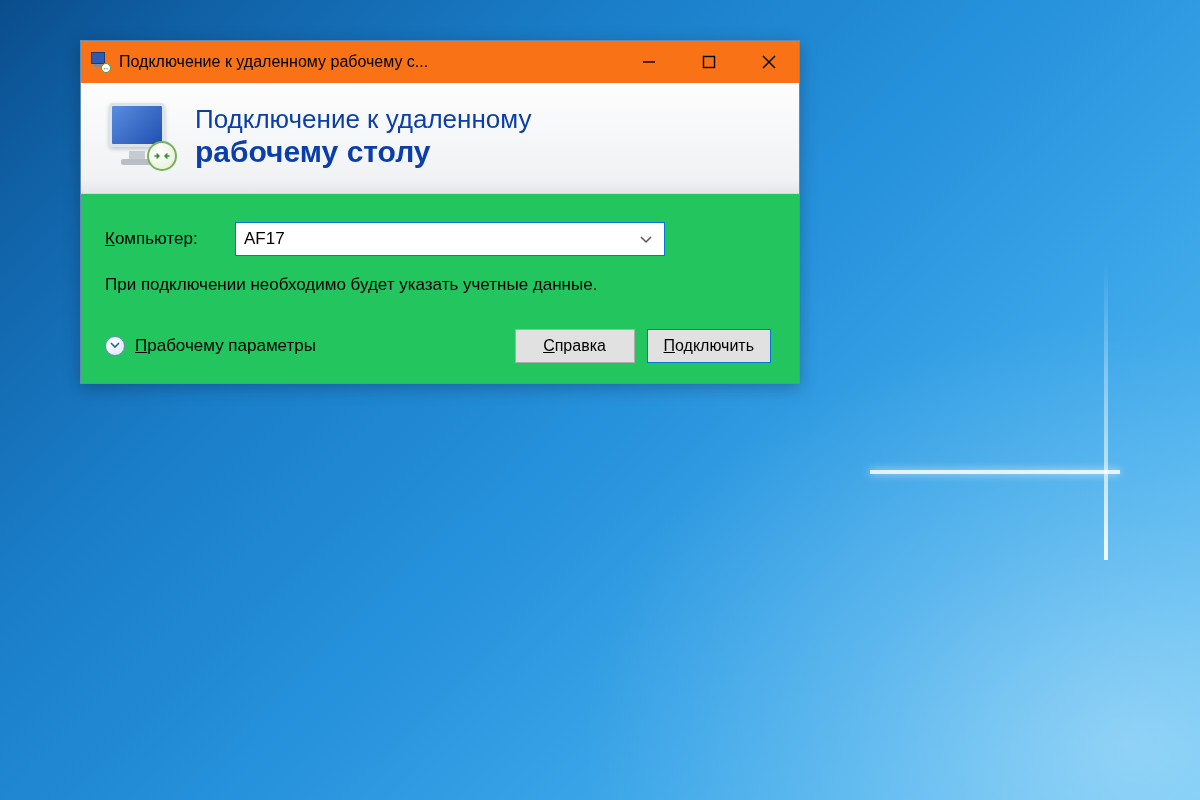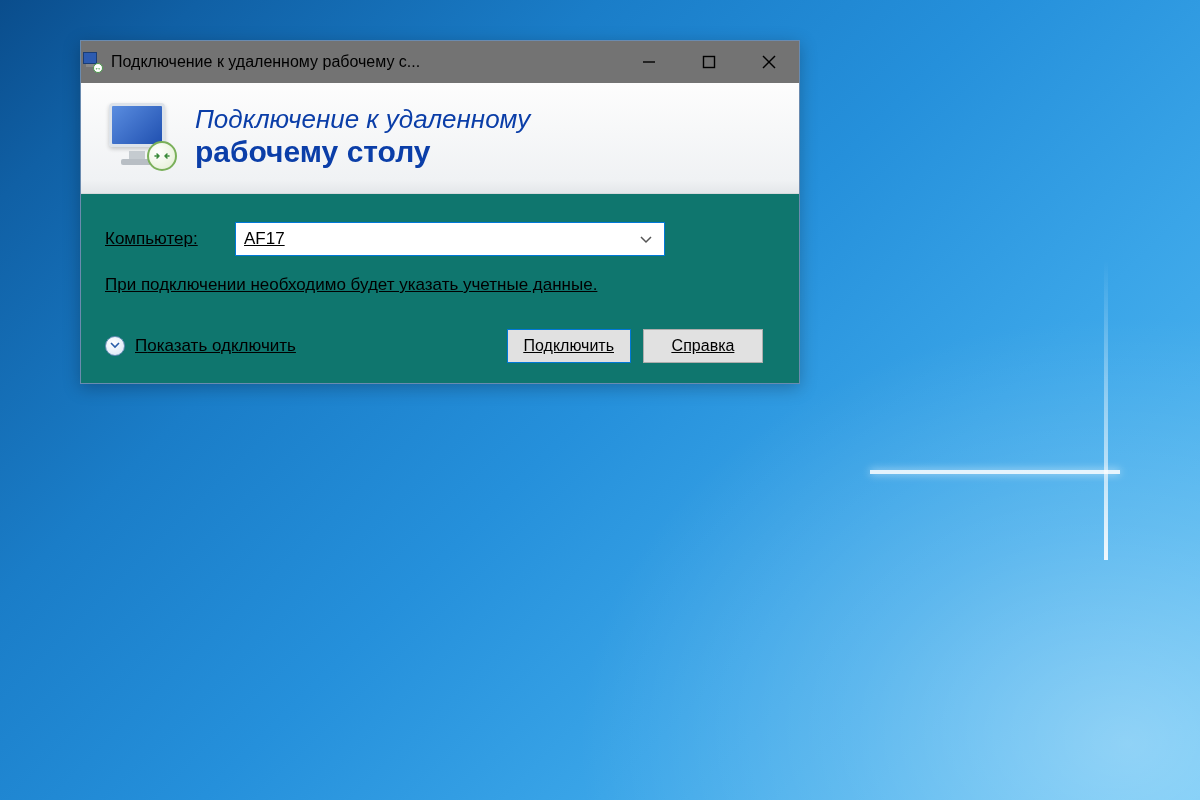--- a/index.html
+++ b/index.html
@@ -44,23 +44,24 @@
       position: absolute;
       left: 80px;
       top: 40px;
       width: 720px;
       background: #ffffff;
       border: 1px solid #6a8bb0;
       box-shadow: 0 4px 16px rgba(0,0,0,0.25);
     }
     .titlebar {
       height: 42px;
-      background: #737373;
-      display: flex;
-      align-items: center;
+      background: #f97316;
+      display: flex;
+      align-items: center;
+      padding-left: 8px;
     }
     .titlebar-icon {
       width: 22px;
       height: 22px;
       margin-right: 8px;
       position: relative;
     }
     .titlebar-icon .screen {
       position: absolute;
       left: 2px;
@@ -166,31 +167,29 @@
       display: flex;
       align-items: center;
       justify-content: center;
     }
     .banner-icon .circle svg { width: 16px; height: 12px; }
     .banner-text { line-height: 1.15; }
     .banner-line1 {
       font-size: 26px;
       color: #0b3ea8;
       font-weight: 400;
-      font-style: italic;
     }
     .banner-line2 {
       font-size: 30px;
       color: #0b3ea8;
       font-weight: 700;
     }
     .content {
-      background: #0f766e;
-      padding: 28px 36px 20px 24px;
-      text-decoration: underline;
+      background: #22c55e;
+      padding: 28px 28px 20px 24px;
     }
     .form-row {
       display: flex;
       align-items: center;
       margin-bottom: 18px;
     }
     .form-label {
       font-size: 17px;
       color: #000;
       width: 130px;
@@ -349,21 +348,21 @@
 
     <div class="hint-text">При подключении необходимо будет указать учетные данные.</div>
 
     <div class="footer">
       <div class="show-params">
         <div class="expand-icon">
           <svg viewBox="0 0 10 8">
               <path d="M1 1 L5 5 L9 1" fill="none" stroke="#2a5da8" stroke-width="1.6"></path>
             </svg>
         </div>
-        <span><span class="ul">П</span><span>оказать одключить</span></span>
+        <span><span class="ul">П</span><span>рабочему параметры</span></span>
       </div>
       <div class="action-buttons">
+        <button class="btn"><span class="ul">С</span><span>правка</span></button>
         <button class="btn primary"><span class="ul">П</span><span>одключить</span></button>
-        <button class="btn"><span class="ul">С</span><span>правка</span></button>
       </div>
     </div>
   </div>
 </div>
 
 </body></html>

